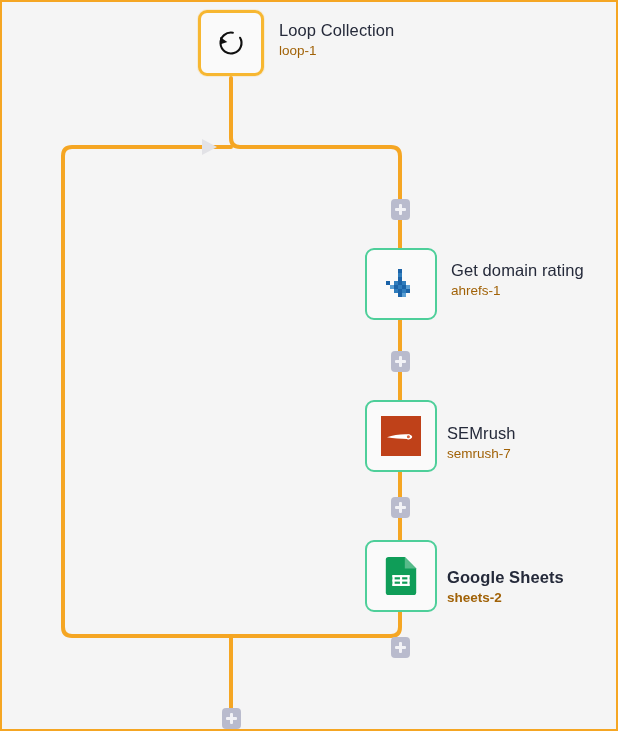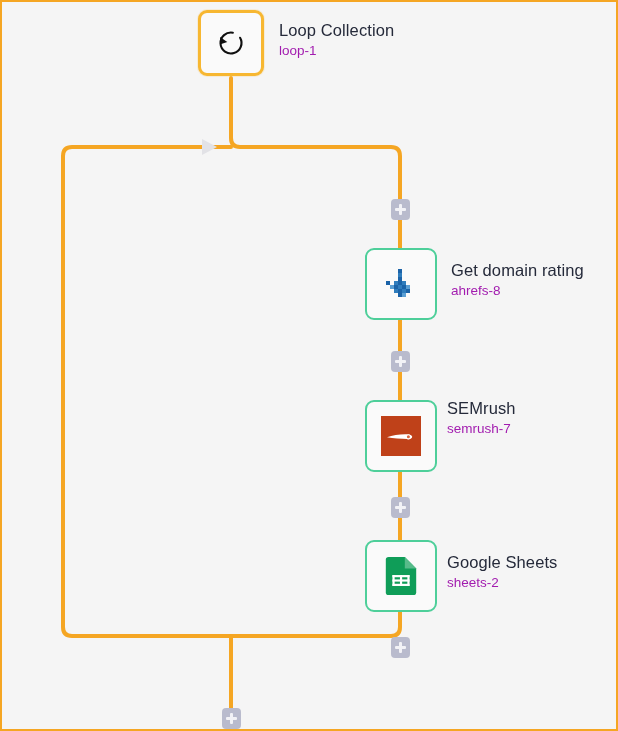--- a/index.html
+++ b/index.html
@@ -19,21 +19,21 @@
 
   
   .node{position:absolute;box-sizing:border-box;background:#fafafa;
         border-radius:9px;display:flex;align-items:center;justify-content:center;}
   .node.loop{border:3px solid #f7b731;box-shadow:0 0 0 1px rgba(247,183,49,.15);}
   .node.step{border:2px solid #4ecf9a;}
 
   
   .labels{position:absolute;white-space:nowrap;}
   .labels .title{color:#252a3a;font-size:16.5px;line-height:20px;letter-spacing:.1px;}
-  .labels .sub{color:#a21caf;font-size:13.5px;line-height:18px;margin-top:2px;}
+  .labels .sub{color:#a16207;font-size:13.5px;line-height:18px;margin-top:2px;}
 
   
   .plus{position:absolute;width:19px;height:21px;border-radius:4px;
         background:#b9bbcd;display:flex;align-items:center;justify-content:center;}
   .plus::before{content:"";position:absolute;width:11px;height:3px;background:#f2f2f6;border-radius:1px;}
   .plus::after{content:"";position:absolute;width:3px;height:11px;background:#f2f2f6;border-radius:1px;}
 
   
   .ico{display:block;}
 
@@ -94,52 +94,52 @@
         <rect x="7" y="11" width="2" height="2"></rect>
         <rect x="9" y="11" width="2" height="2" fill="#2f7dbd"></rect>
         <rect x="11" y="11" width="2" height="2"></rect>
         <rect x="7" y="13" width="2" height="2"></rect>
         <rect x="9" y="13" width="2" height="2" fill="#5b9fd4"></rect>
       </g>
     </svg>
   </div>
   <div class="labels" style="left:449px;top:258px;">
     <div class="title">Get domain rating</div>
-    <div class="sub">ahrefs-8</div>
+    <div class="sub">ahrefs-1</div>
   </div>
 
   <div class="node step" style="left:363px;top:398px;width:72px;height:72px;">
     <svg class="sem-wrap" viewBox="0 0 40 40">
       <rect x="0" y="0" width="40" height="40" fill="#bf4119"></rect>
       <path d="M6,21.3 C12,19.2 20,18.0 27,18.4 C29.6,18.5 31.2,19.6 31.2,20.8
                C31.2,22.3 29.2,23.3 26.2,23.1 C20,22.7 12.5,22.4 6,21.3 Z" fill="#ffffff"></path>
       <circle cx="27.4" cy="20.8" r="2.6" fill="#ffffff"></circle>
       <circle cx="27.4" cy="20.8" r="1.5" fill="#d8643d"></circle>
     </svg>
   </div>
-  <div class="labels" style="left:445px;top:396px;">
+  <div class="labels" style="left:445px;top:421px;">
     <div class="title">SEMrush</div>
     <div class="sub">semrush-7</div>
   </div>
 
   <div class="node step" style="left:363px;top:538px;width:72px;height:72px;">
     <svg class="gs-wrap" viewBox="0 0 32 40">
       <path d="M3,0 H20 L32,12 V37 A3,3 0 0 1 29,40 H3 A3,3 0 0 1 0,37 V3 A3,3 0 0 1 3,0 Z" fill="#0f9d58"></path>
       <path d="M20,0 L32,12 H20 Z" fill="#57bb8a"></path>
       <g fill="#ffffff">
         <rect x="7" y="19" width="18" height="2.3"></rect>
         <rect x="7" y="23.6" width="18" height="2.3"></rect>
         <rect x="7" y="28.2" width="18" height="2.3"></rect>
         <rect x="7" y="19" width="2.3" height="11.5"></rect>
         <rect x="14.9" y="19" width="2.3" height="11.5"></rect>
         <rect x="22.7" y="19" width="2.3" height="11.5"></rect>
       </g>
     </svg>
   </div>
-  <div class="labels" style="left:445px;top:550px;">
+  <div class="labels" style="left:445px;top:565px;font-weight:bold;">
     <div class="title">Google Sheets</div>
     <div class="sub">sheets-2</div>
   </div>
 
   <div class="plus" style="left:389px;top:197px;"></div>
   <div class="plus" style="left:389px;top:349px;"></div>
   <div class="plus" style="left:389px;top:495px;"></div>
   <div class="plus" style="left:389px;top:635px;"></div>
   <div class="plus" style="left:220px;top:706px;"></div>
 

